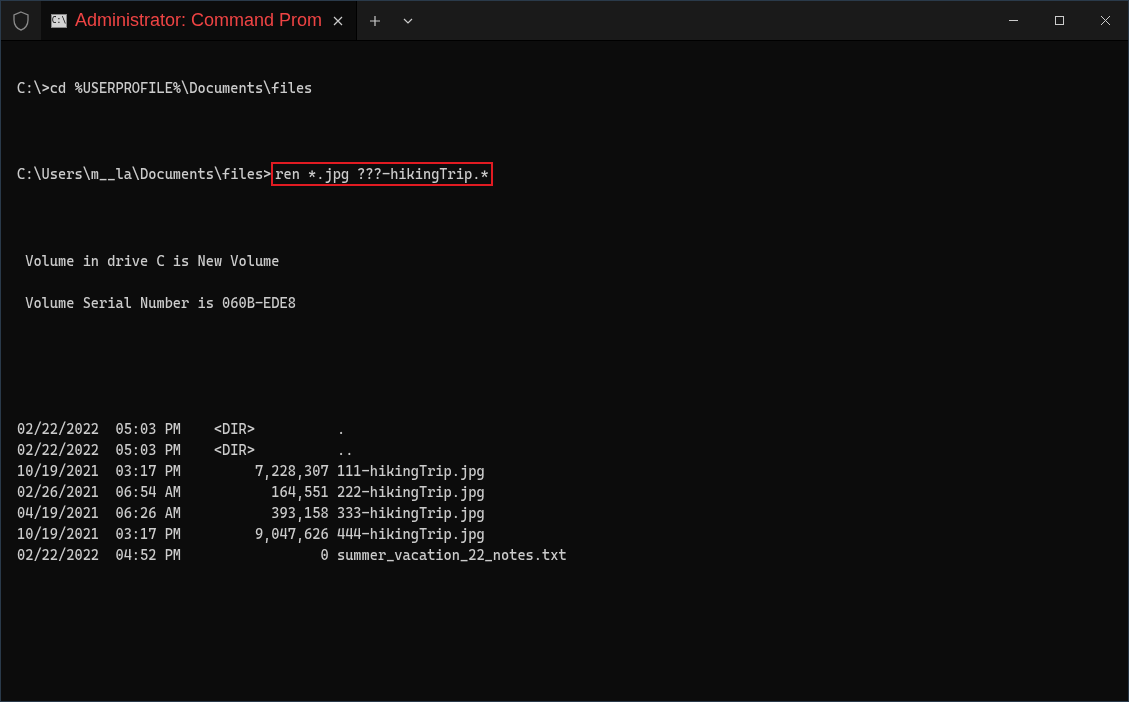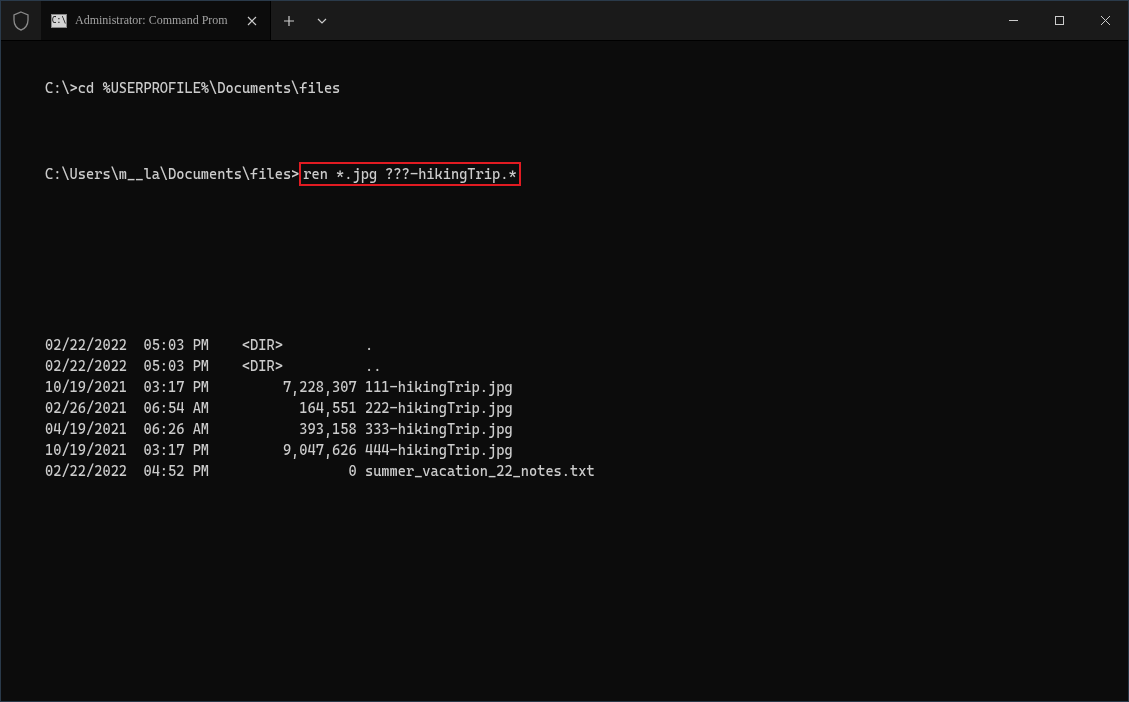--- a/index.html
+++ b/index.html
@@ -42,23 +42,23 @@
     border: 1px solid #888;
     position: relative;
     display: flex;
     align-items: center;
     justify-content: center;
     font-size: 8px;
     color: #000;
     font-family: monospace;
   }
   .tab-title {
-    color: #a3a3a3;
-    font-family: Liberation Serif, serif;
-    font-size: 12px;
+    color: #ef4444;
+    font-family: Liberation Sans, sans-serif;
+    font-size: 18px;
     flex: 1;
     white-space: nowrap;
     overflow: hidden;
   }
   .tab-close {
     width: 16px;
     height: 16px;
     display: flex;
     align-items: center;
     justify-content: center;
@@ -94,21 +94,21 @@
     justify-content: center;
     color: #ccc;
     cursor: pointer;
   }
   .terminal {
     padding: 16px 16px;
     line-height: 21px;
     white-space: pre;
     font-family: Consolas, 'Cascadia Mono', monospace;
   }
-  .line { white-space: pre; margin-left: 28px; }
+  .line { white-space: pre; }
   .highlight-box {
     border: 2px solid #e11b22;
     padding: 0 2px;
     display: inline-block;
     line-height: 20px;
     margin-bottom: 2px;
   }
 </style>
 </head>
 <body>
@@ -156,19 +156,21 @@
         </svg>
     </div>
   </div>
 </div>
 
 <div class="terminal">
 <div class="line"><span>C:\&gt;</span><span>cd %USERPROFILE%\Documents\files</span></div>
 <div class="line">&nbsp;</div>
 <div class="line"><span>C:\Users\m__la\Documents\files&gt;</span><span class="highlight-box">ren *.jpg ???-hikingTrip.*</span></div>
 <div class="line">&nbsp;</div>
+<div class="line"> Volume in drive C is New Volume</div>
+<div class="line"> Volume Serial Number is 060B-EDE8</div>
 <div class="line">&nbsp;</div>
 <div class="line">&nbsp;</div>
 <div id="rows"><div class="line">02/22/2022  05:03 PM    &lt;DIR&gt;          .</div><div class="line">02/22/2022  05:03 PM    &lt;DIR&gt;          ..</div><div class="line">10/19/2021  03:17 PM         7,228,307 111-hikingTrip.jpg</div><div class="line">02/26/2021  06:54 AM           164,551 222-hikingTrip.jpg</div><div class="line">04/19/2021  06:26 AM           393,158 333-hikingTrip.jpg</div><div class="line">10/19/2021  03:17 PM         9,047,626 444-hikingTrip.jpg</div><div class="line">02/22/2022  04:52 PM                 0 summer_vacation_22_notes.txt</div></div>
 
 
 
 </div>
 
 </body></html>

